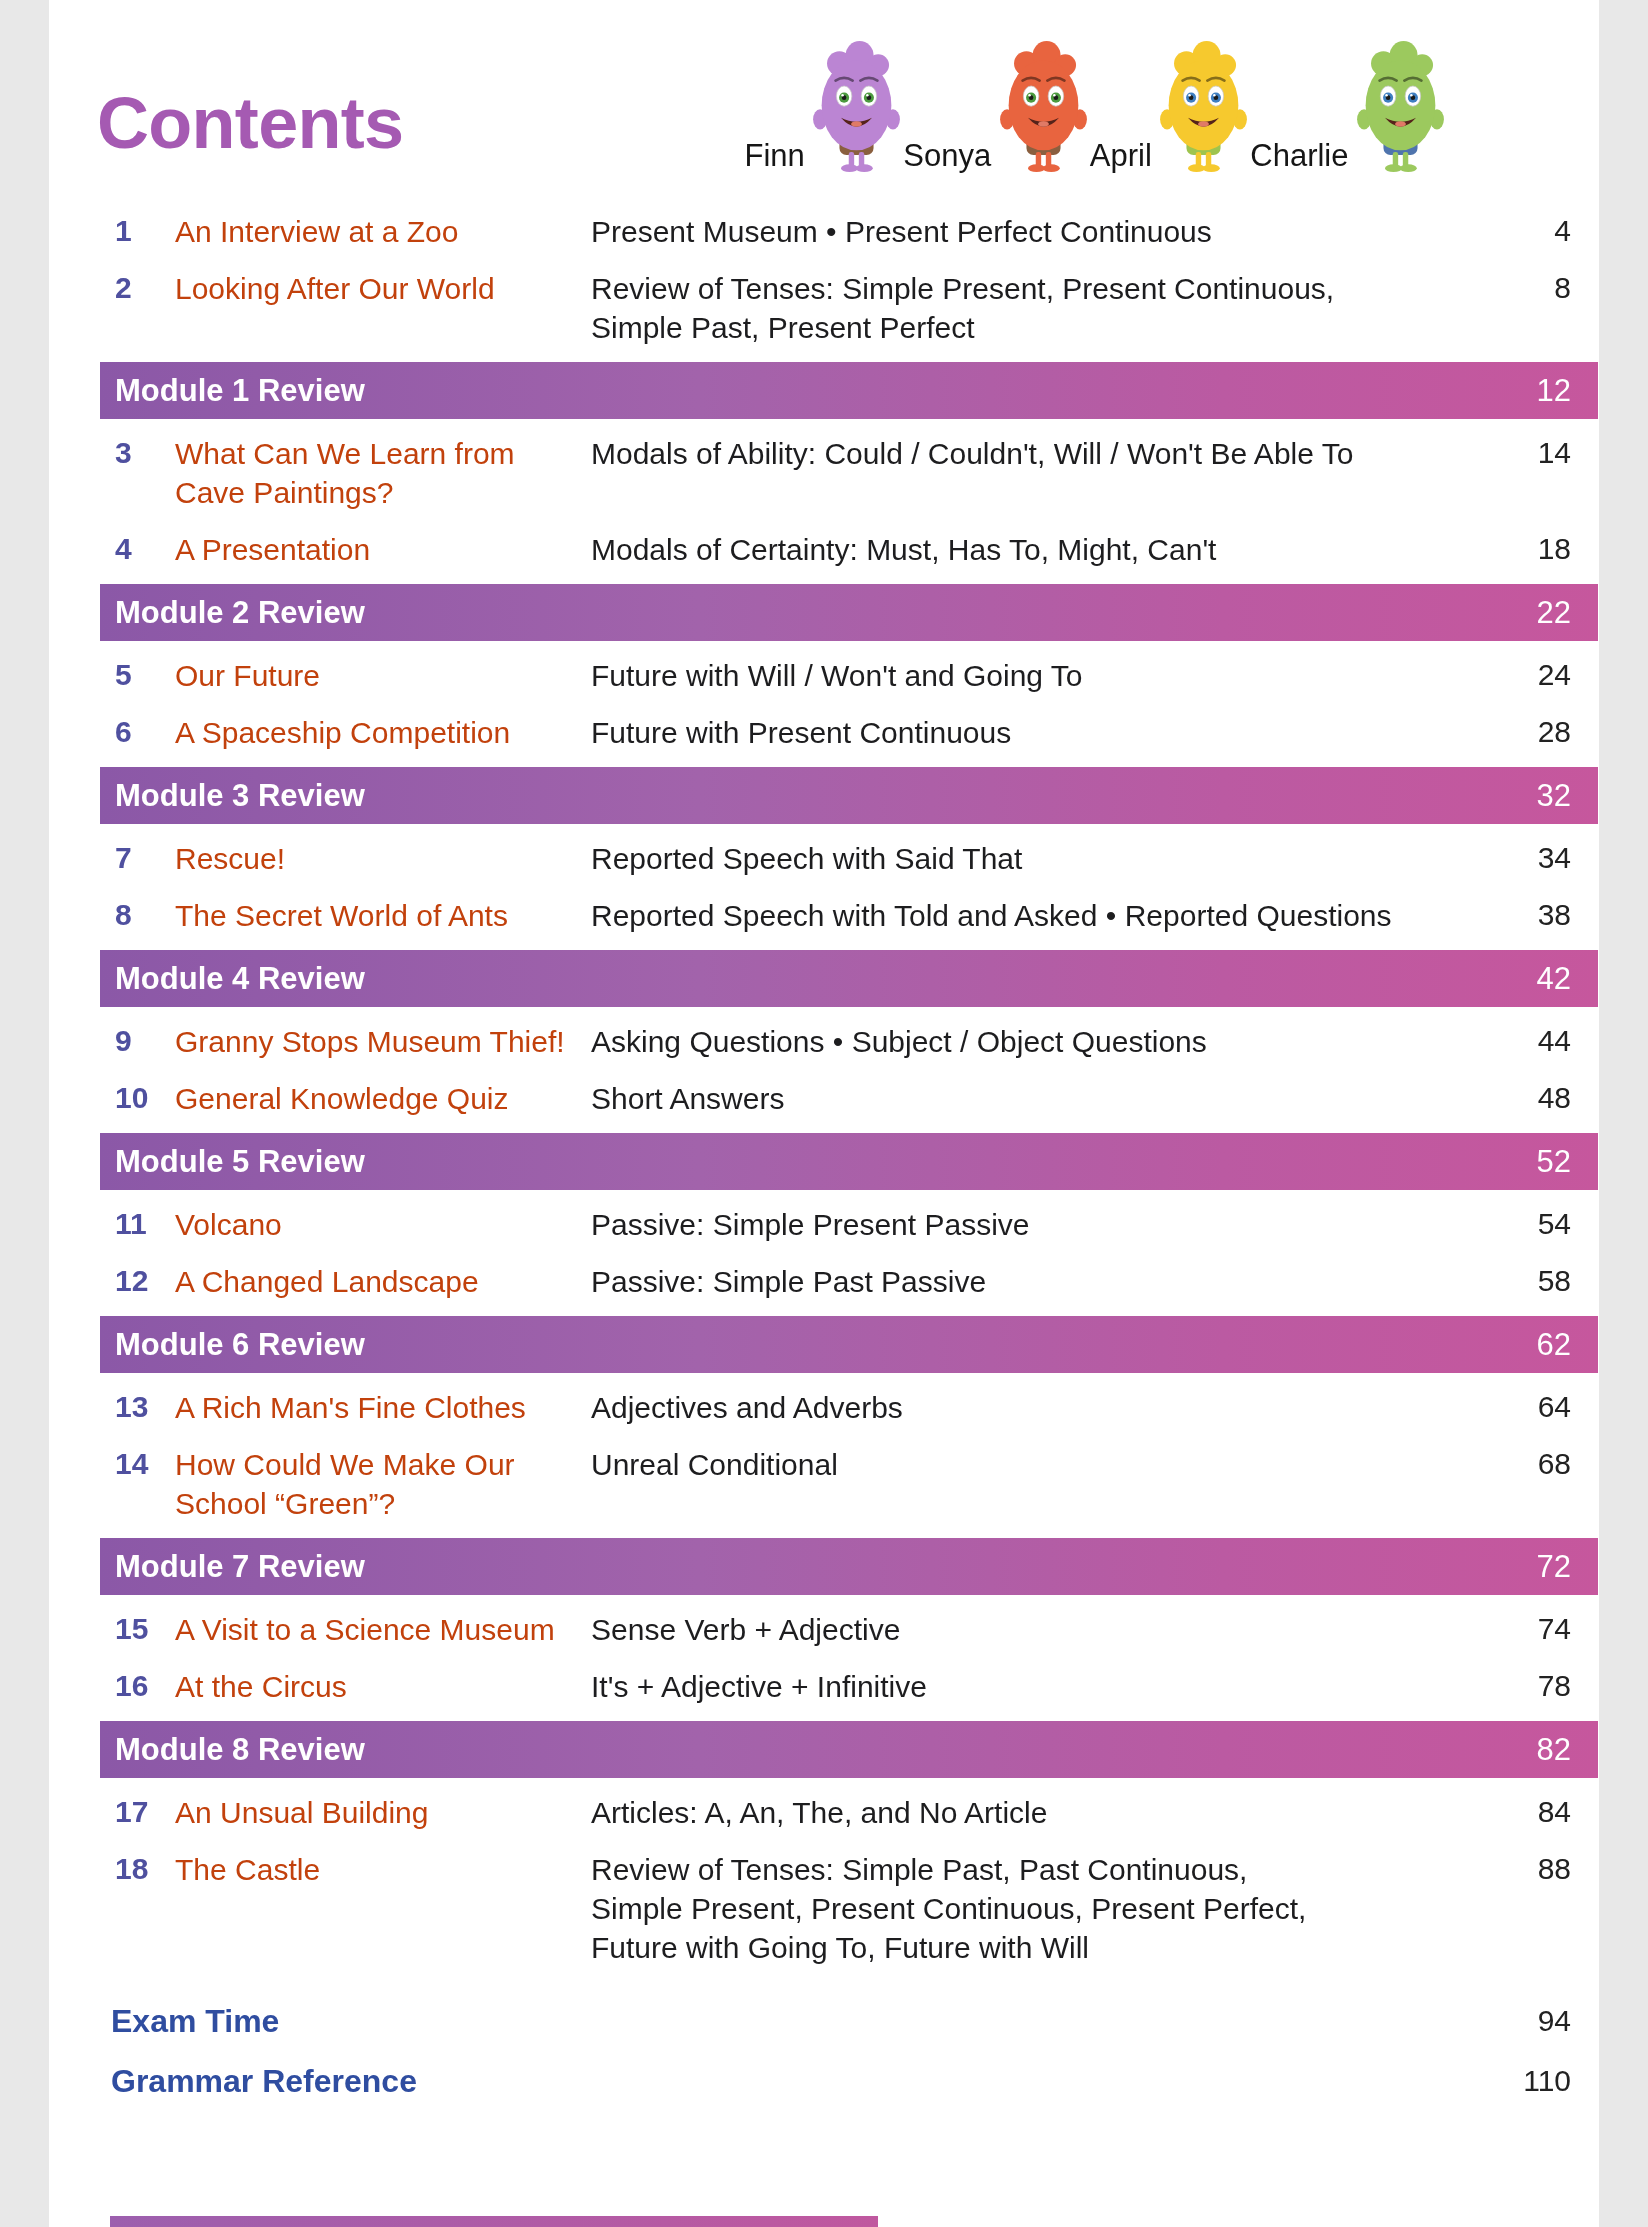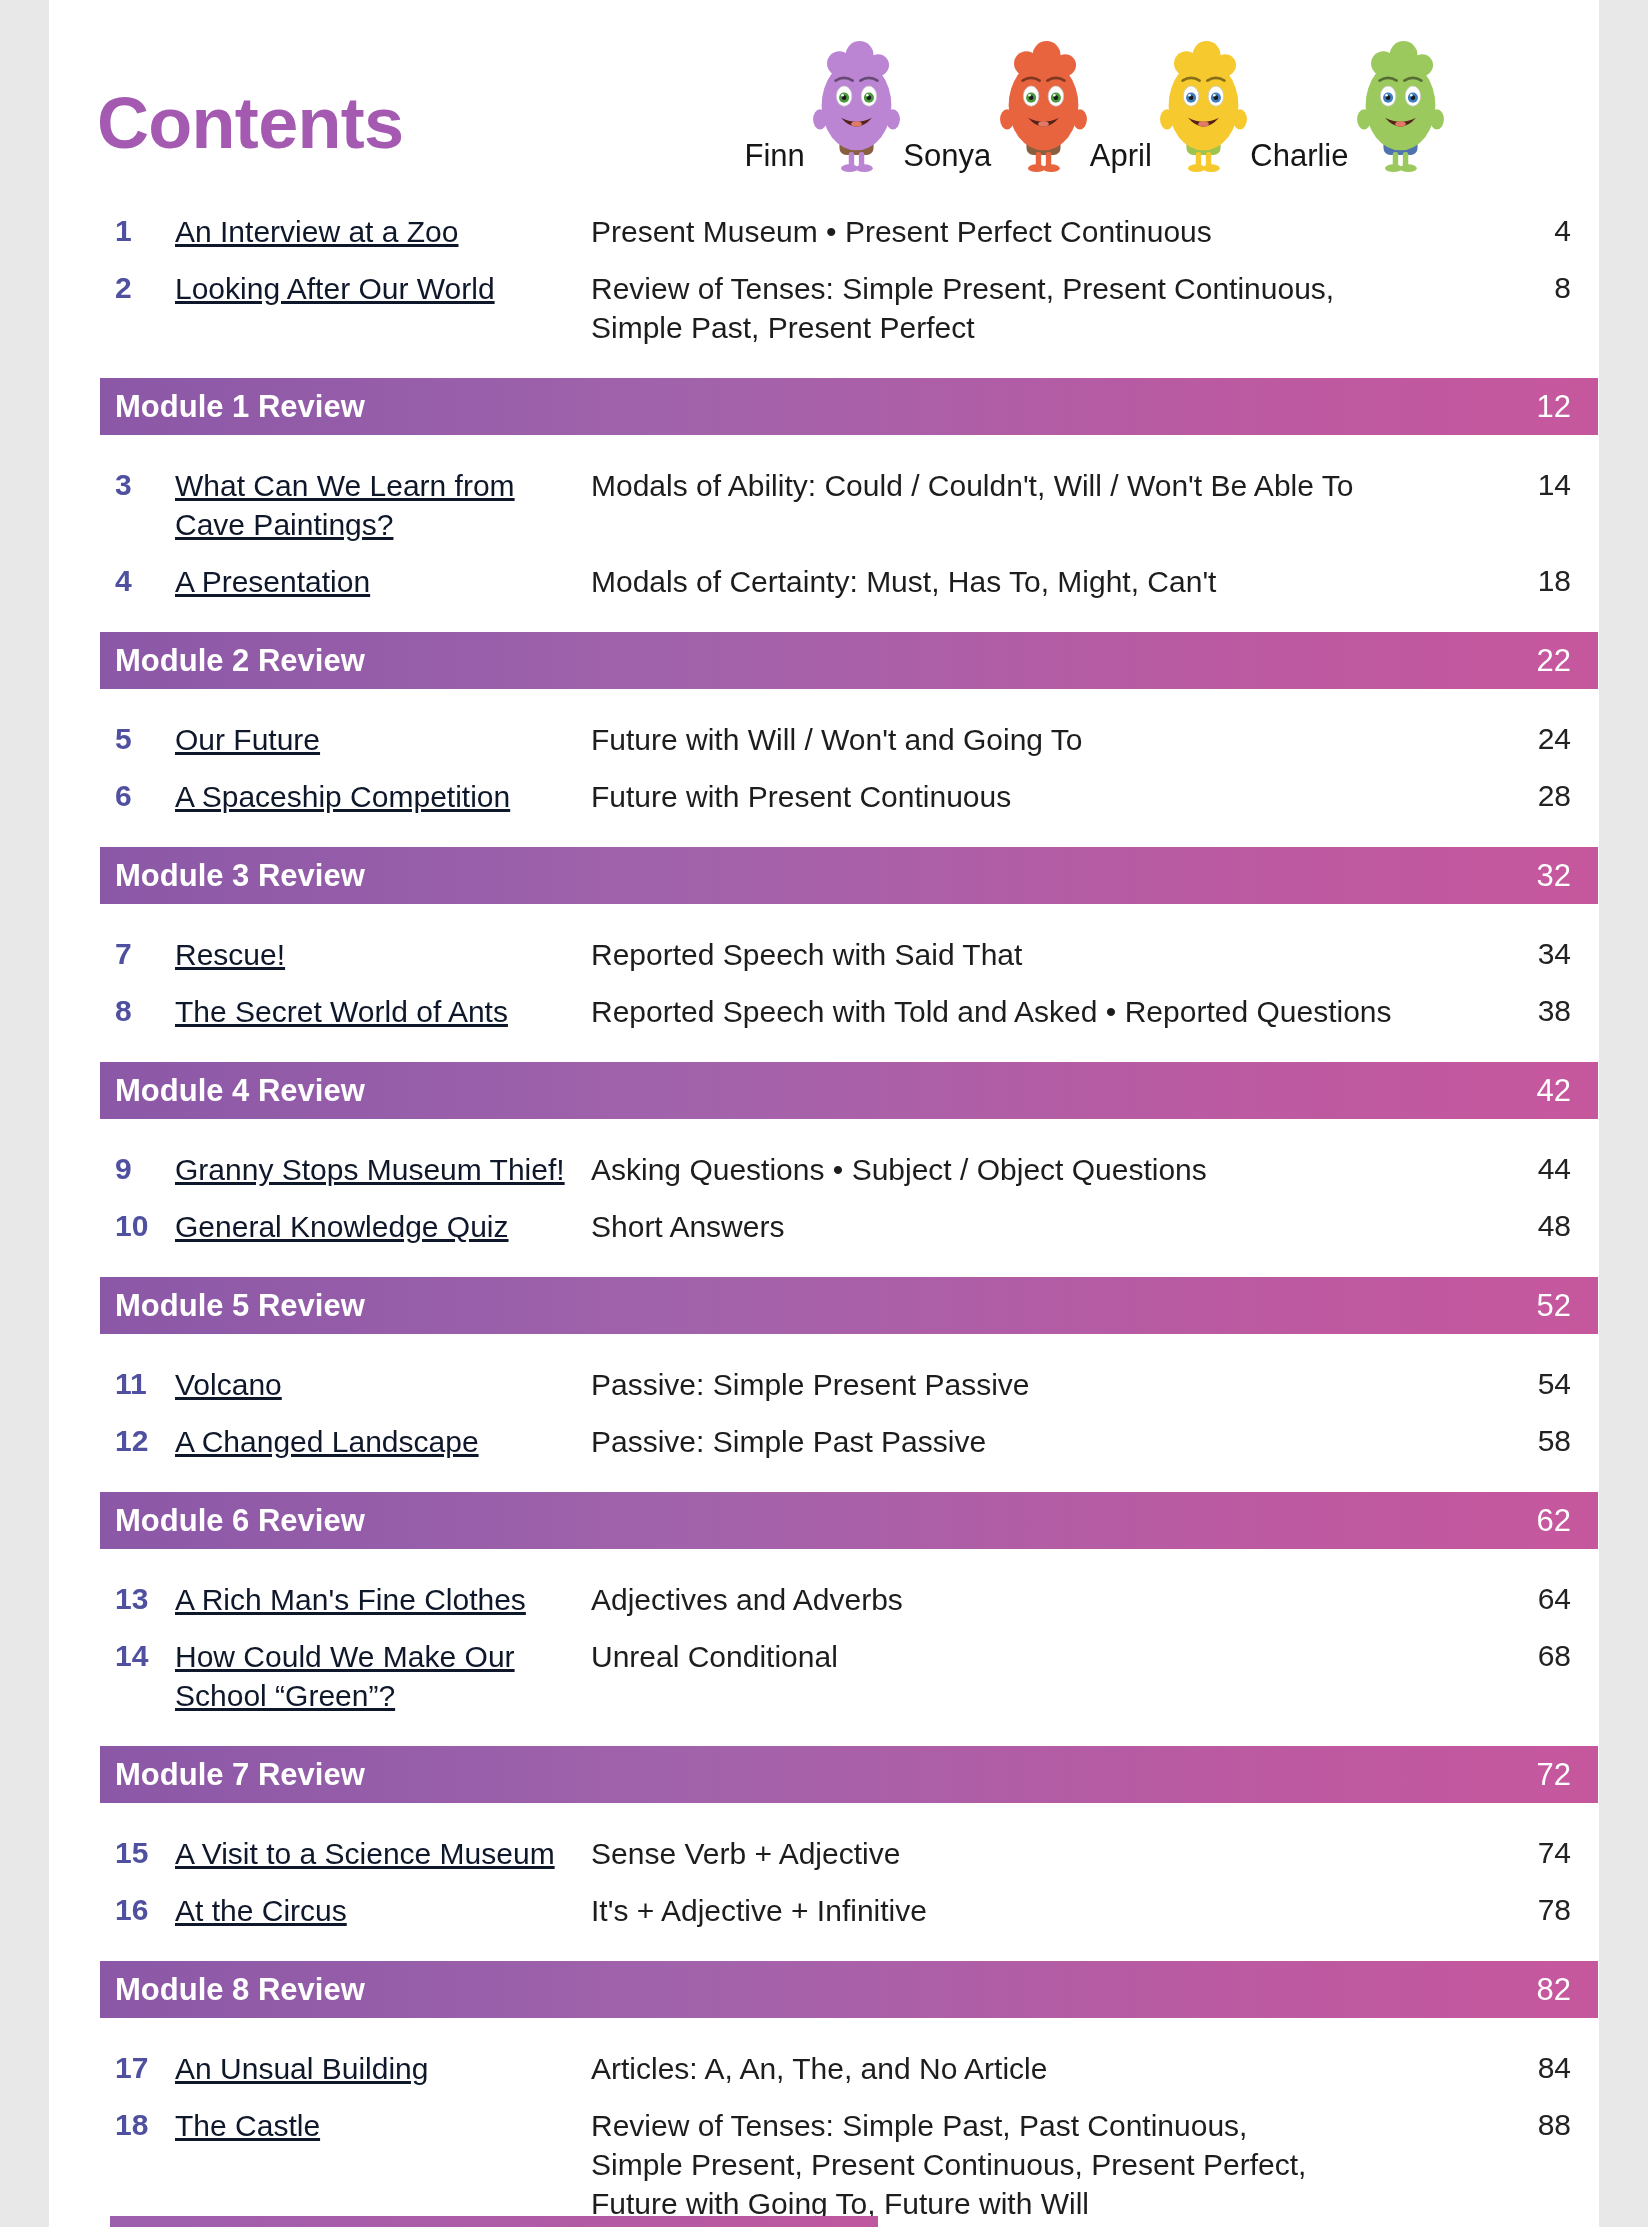--- a/index.html
+++ b/index.html
@@ -36,35 +36,35 @@
     grid-template-columns:75px 416px 1fr 123px;
     padding:9px 0;
     align-items:start;
   }
   .unit-num {
     font-weight:bold; color:#4f509f;
     font-size:30px; line-height:1.28;
     padding-left:15px;
   }
   .unit-title {
-    color:#0f172a; font-size:30px; line-height:1.3;
-    white-space:pre-line; padding-right:16.4px;text-decoration:underline;
+    color:#c2410c; font-size:30px; line-height:1.3;
+    white-space:pre-line; padding-right:16.4px;
   }
   .unit-grammar {
     color:#1d1d1f; font-size:30px; line-height:1.3;
     white-space:pre-line;
   }
   .unit-grammar .it { }
   .unit-page {
     font-size:30px; color:#222; text-align:right; padding-right:27px;
     line-height:1.28;
   }
 
   .bar {
-    height:57px; margin:22px 0;
+    height:57px; margin:6px 0;
     background:linear-gradient(90deg,#8b58a7 0%,#a263ab 40%,#bb5aa2 75%,#c6579d 100%);
     display:flex; justify-content:space-between; align-items:center;
     padding:0 27px 0 15px;
   }
   .bar-label { color:#ffffff; font-weight:bold; font-size:31px; }
   .bar-page  { color:#ffffff; font-size:31px; }
 
   .back-row { display:flex; justify-content:space-between; align-items:center; padding:11.6px 0; }
   .back-row.first { margin-top:15px; }
   .back-label { color:#2f4da0; font-weight:bold; font-size:32px; padding-left:11px; }

